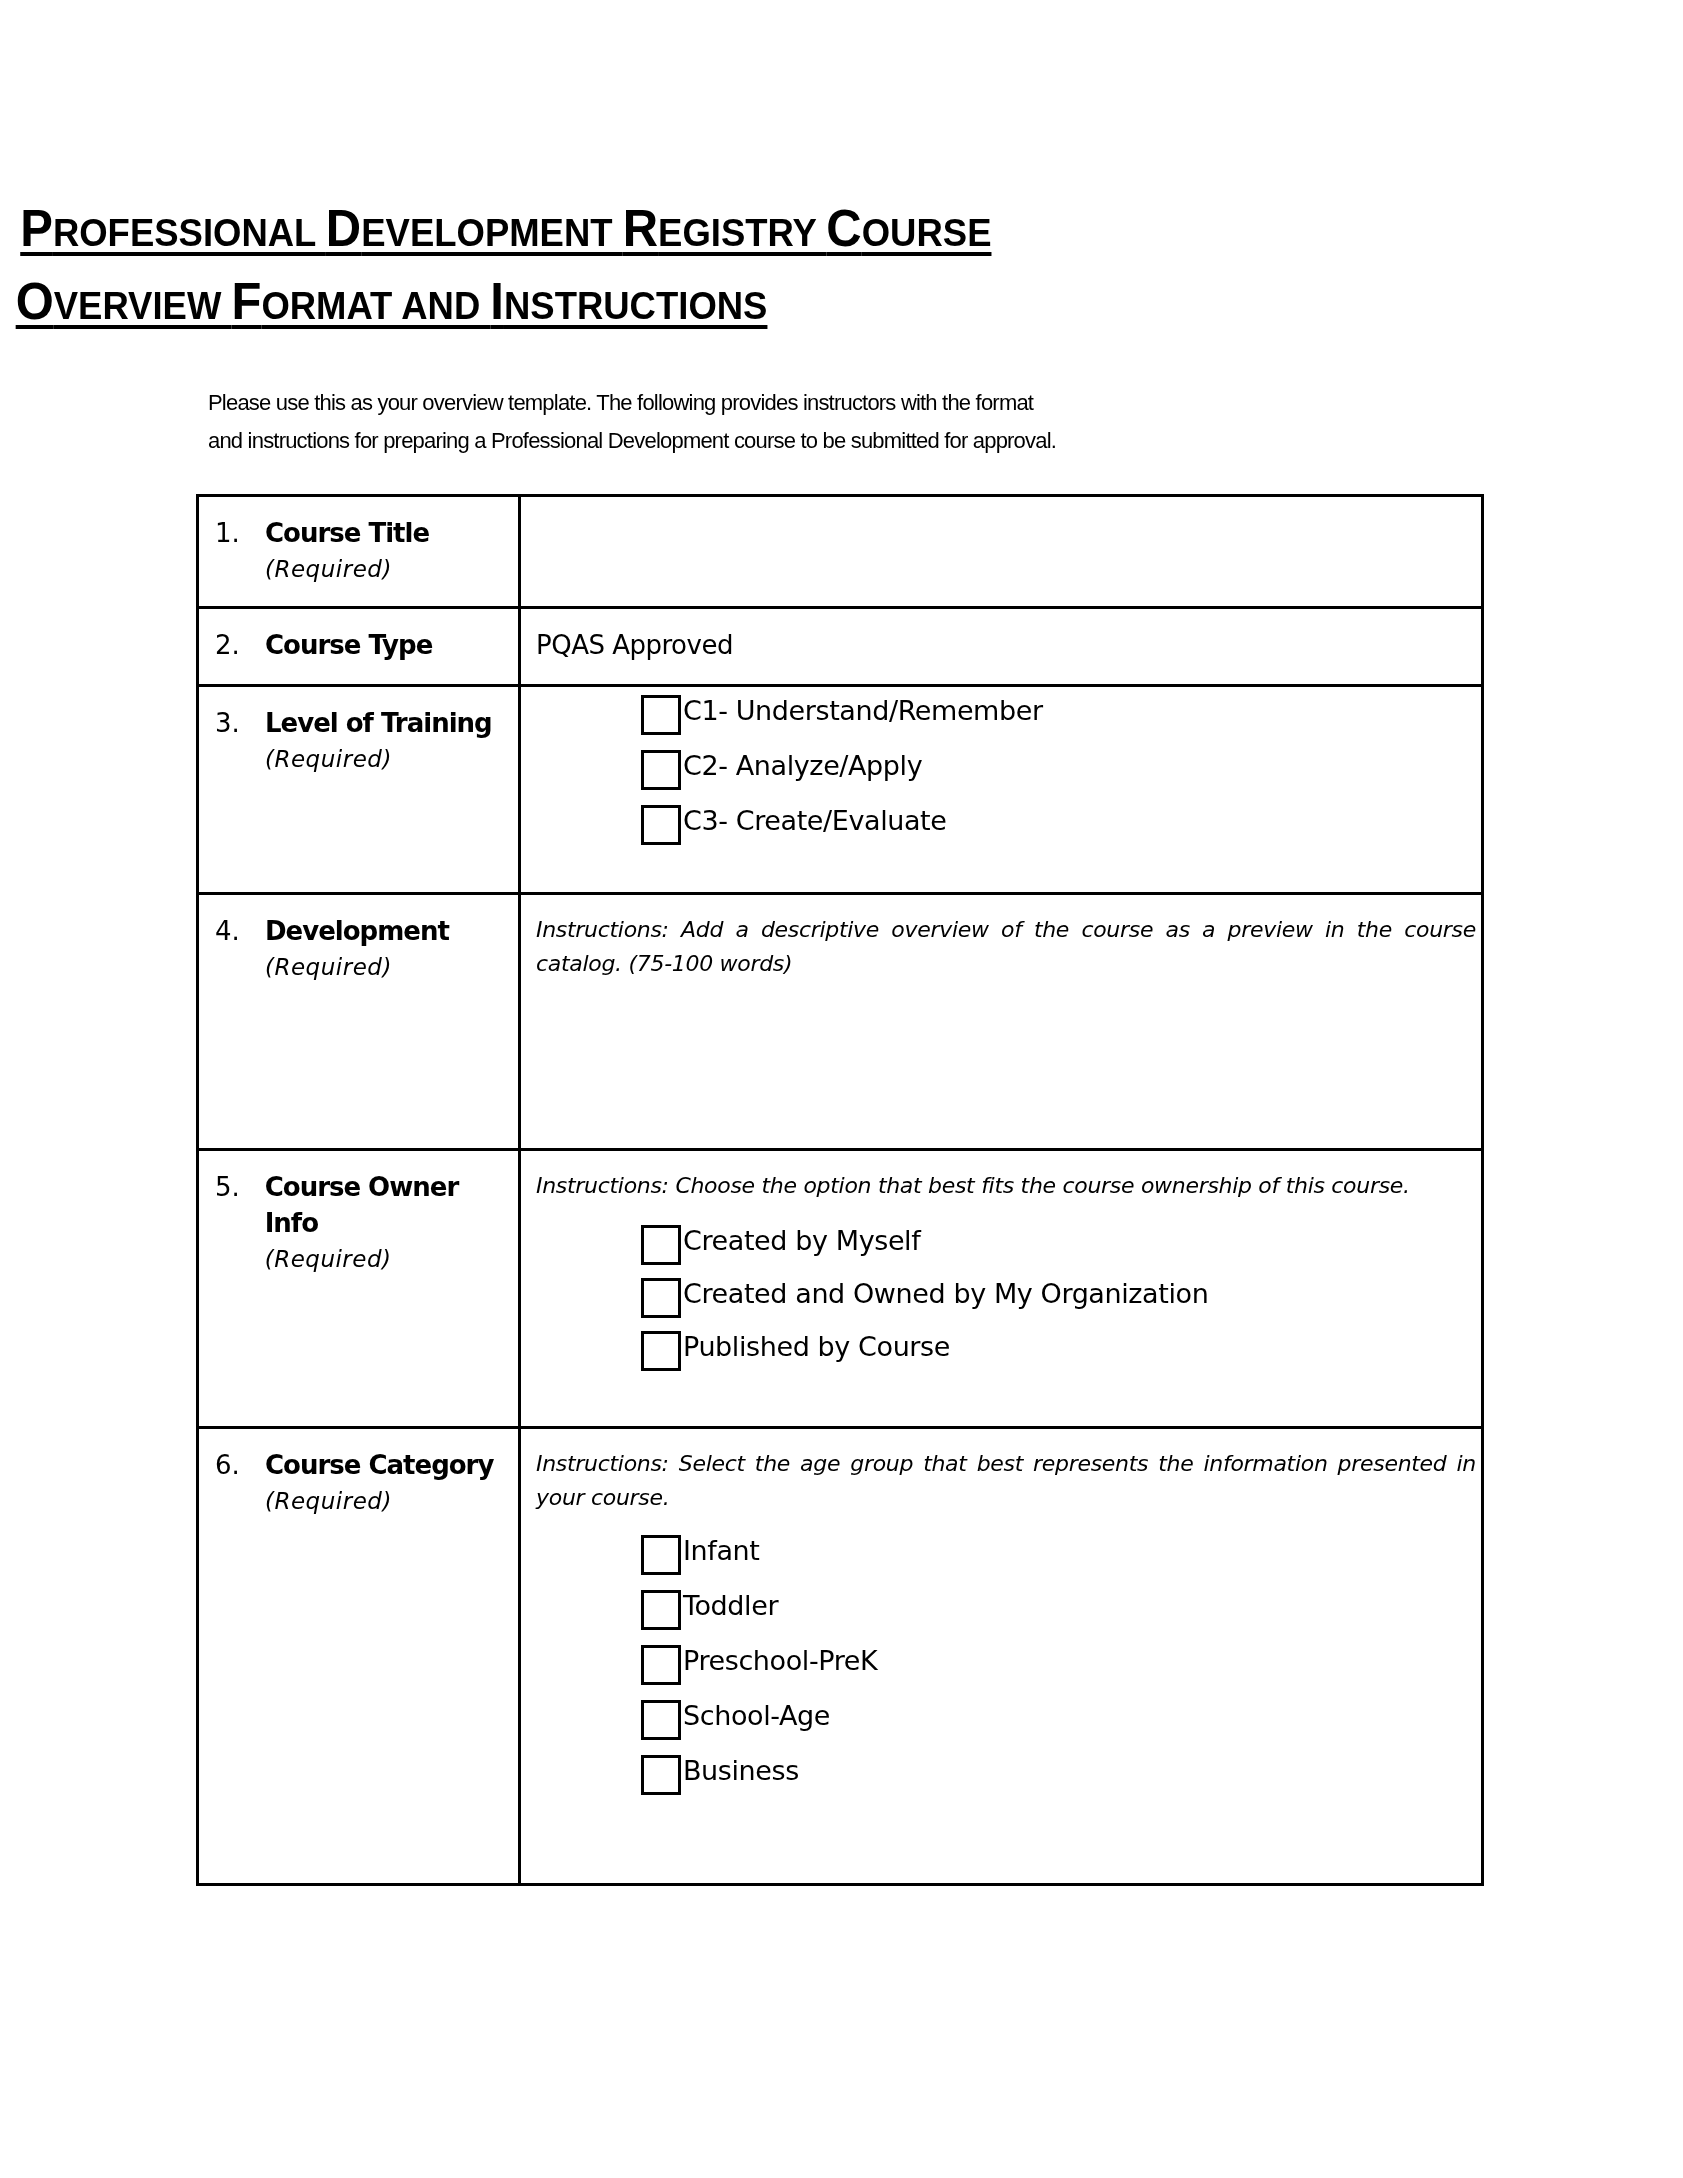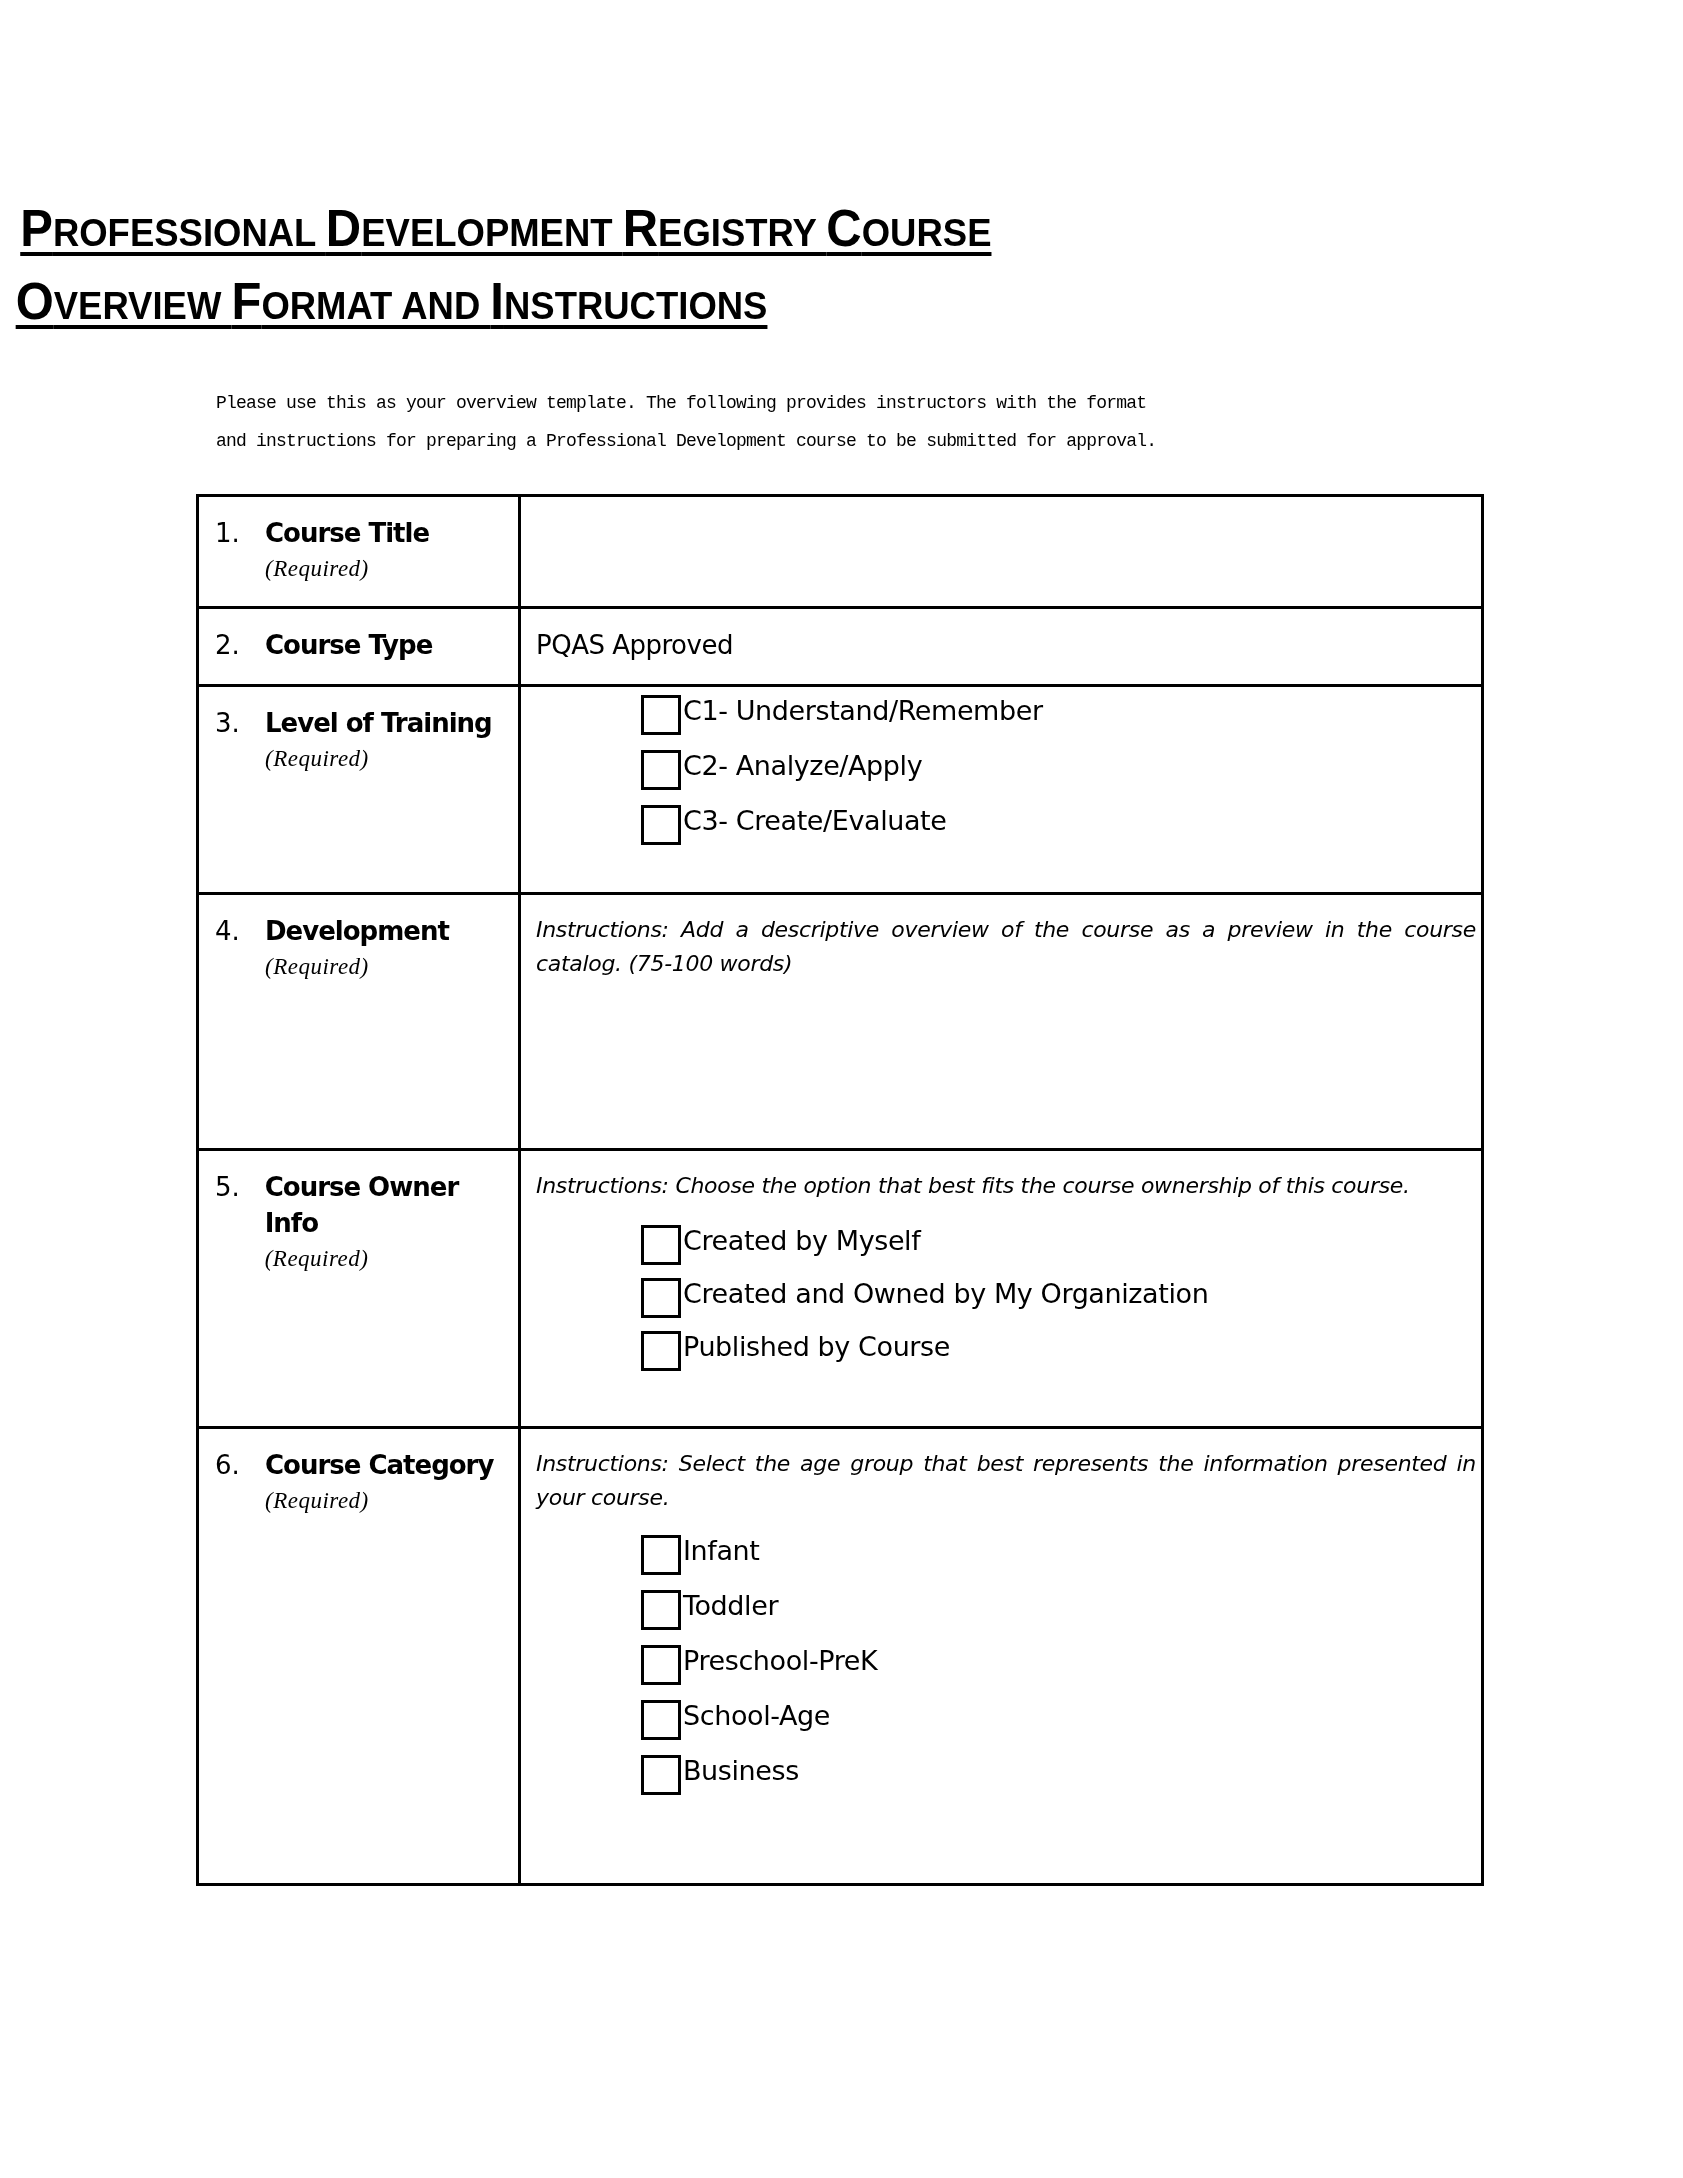--- a/index.html
+++ b/index.html
@@ -1,27 +1,27 @@
 <!DOCTYPE html>
 <html><head>
 <meta charset="utf-8">
 <style>
   html, body { margin: 0; padding: 0; background: #ffffff; }
   body { width: 1683px; height: 2178px; position: relative; color: #000; font-family: "Liberation Sans", sans-serif; overflow: hidden; }
   .title { position: absolute; left: 0; width: 1663px; top: 198px; font-family: "Liberation Sans", sans-serif; font-weight: bold; line-height: 61px; }
   .title .line { display: inline-block; text-decoration: underline; text-decoration-thickness: 4px; text-underline-offset: 6px; font-size: 38px; letter-spacing: 0; transform: scaleX(0.96); }
   .title .big { font-size: 51px; }
-  .intro { position: absolute; left: 216px; top: 384px; width: 1287px; font-family: Liberation Mono, monospace; font-size: 18px; line-height: 38px; letter-spacing: -0.8px; }
+  .intro { position: absolute; left: 208px; top: 384px; width: 1287px; font-family: Liberation Sans, sans-serif; font-size: 22px; line-height: 38px; letter-spacing: -0.8px; }
   table.form { position: absolute; left: 196px; top: 494px; width: 1288px; border-collapse: collapse; table-layout: fixed; }
   table.form td { border: 3px solid #000; vertical-align: top; padding: 0; }
   td.lbl { width: 319px; }
   .lbl-wrap { display: flex; padding: 18px 0 0 16px; font-family: "DejaVu Sans", sans-serif; }
   .num { width: 50px; font-size: 26px; line-height: 36px; }
   .lbl-text .name { font-weight: bold; font-size: 26px; line-height: 36px; letter-spacing: -1px; }
-  .lbl-text .req { font-style: italic; font-size: 23px; line-height: 36px; letter-spacing: 0.5px; font-family: Liberation Serif, serif; }
+  .lbl-text .req { font-style: italic; font-size: 23px; line-height: 36px; letter-spacing: 0.5px; }
   .val { padding: 18px 5px 0 15px; font-family: "DejaVu Sans", sans-serif; }
   .val .plain { font-size: 26px; line-height: 36px; letter-spacing: -0.5px; }
   .instr { font-style: italic; font-size: 22px; line-height: 34px; letter-spacing: -0.3px; text-align: justify; }
   .cb-list { margin-left: 85px; }
   .cb-item { display: flex; height: 55px; margin-left: 20px; }
   .cb { width: 34px; height: 34px; border: 3px solid #000; box-sizing: content-box; flex: 0 0 auto; margin-right: 2px; }
   .cb-label { font-size: 27px; letter-spacing: -0.4px; }
 </style>
 </head>
 <body>

